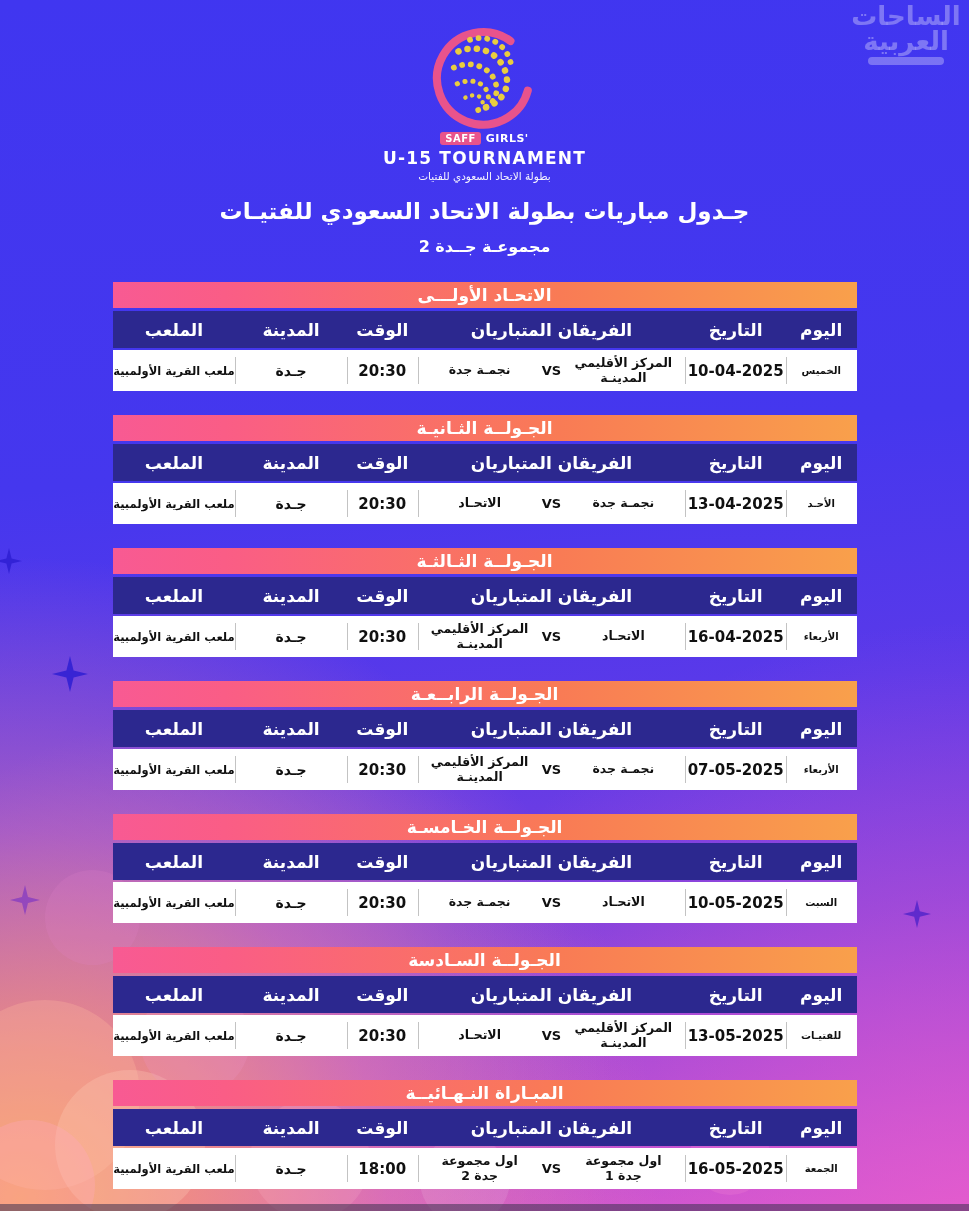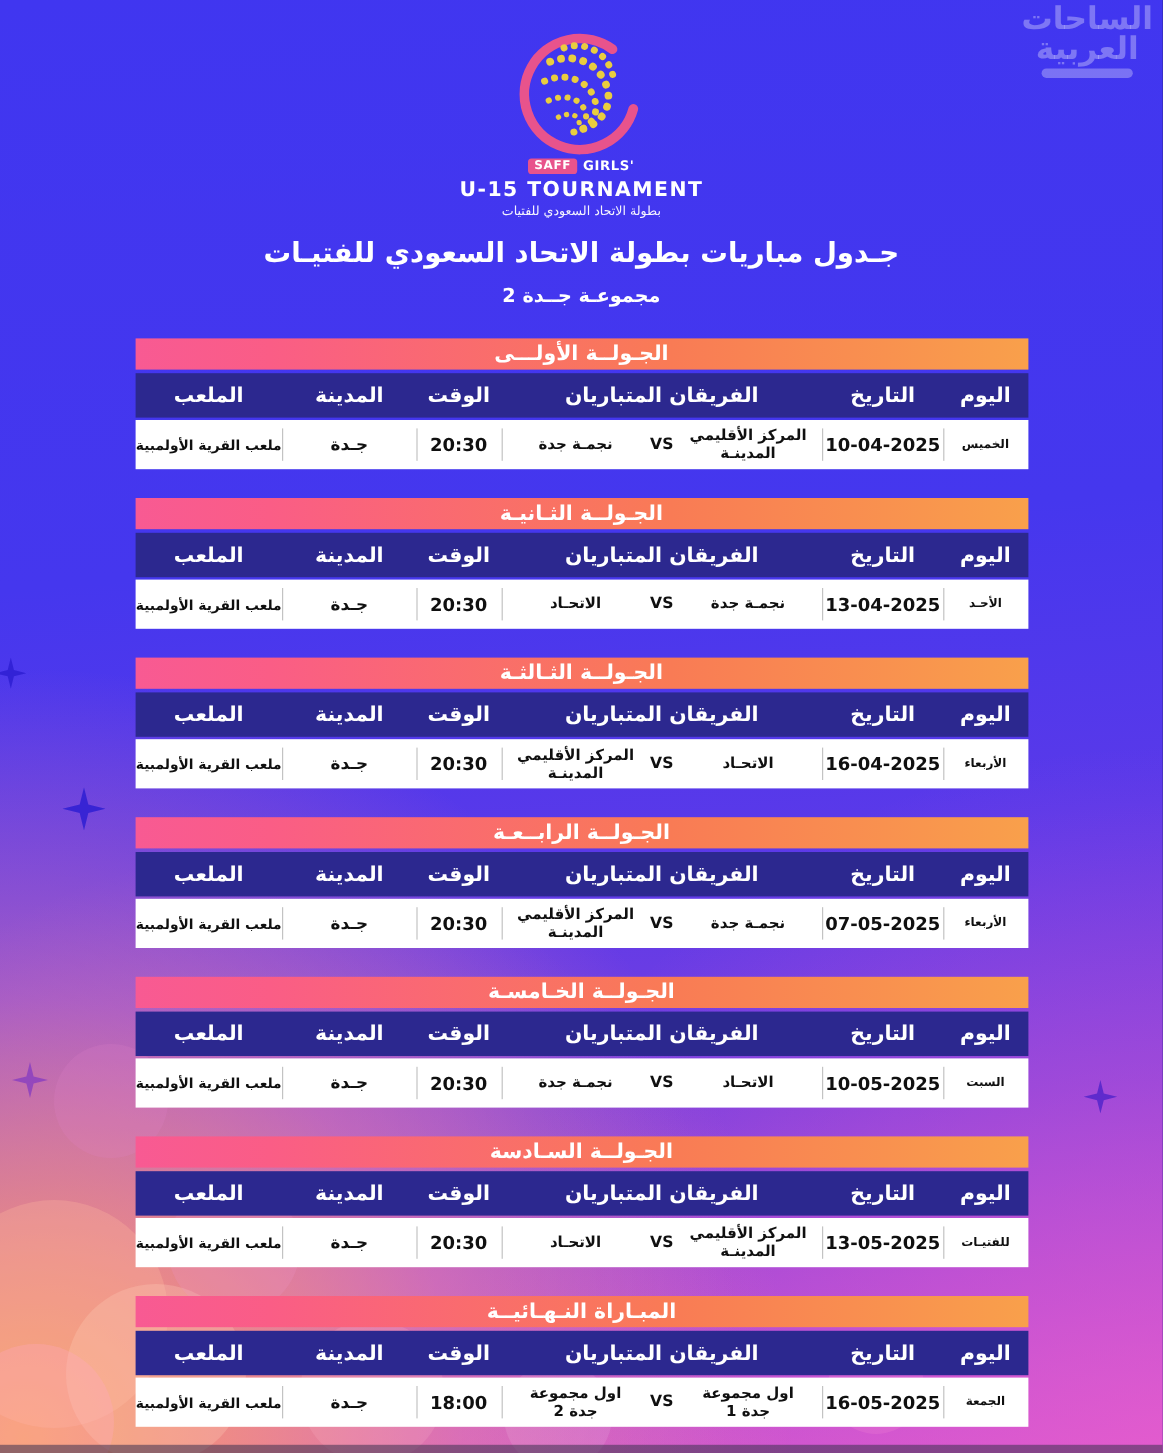--- a/index.html
+++ b/index.html
@@ -132,21 +132,21 @@
     <div class="logo-ar">بطولة الاتحاد السعودي للفتيات</div>
 
     <div class="page-title">جـدول مباريات بطولة الاتحاد السعودي للفتيـات</div>
     <div class="group">مجموعـة جــدة 2</div>
   </div>
 
   <div class="tables">
 
     <section class="round">
       <div class="banner">
-        <span>الجـولــة الأولـــى</span>
+        <span>الاتحـاد الأولـــى</span>
       </div>
       <div class="thead">
         <div class="cell c-day">اليوم</div>
         <div class="cell c-date">التاريخ</div>
         <div class="cell c-teams">الفريقان المتباريان</div>
         <div class="cell c-time">الوقت</div>
         <div class="cell c-city">المدينة</div>
         <div class="cell c-stadium">الملعب</div>
       </div>
       <div class="trow">

